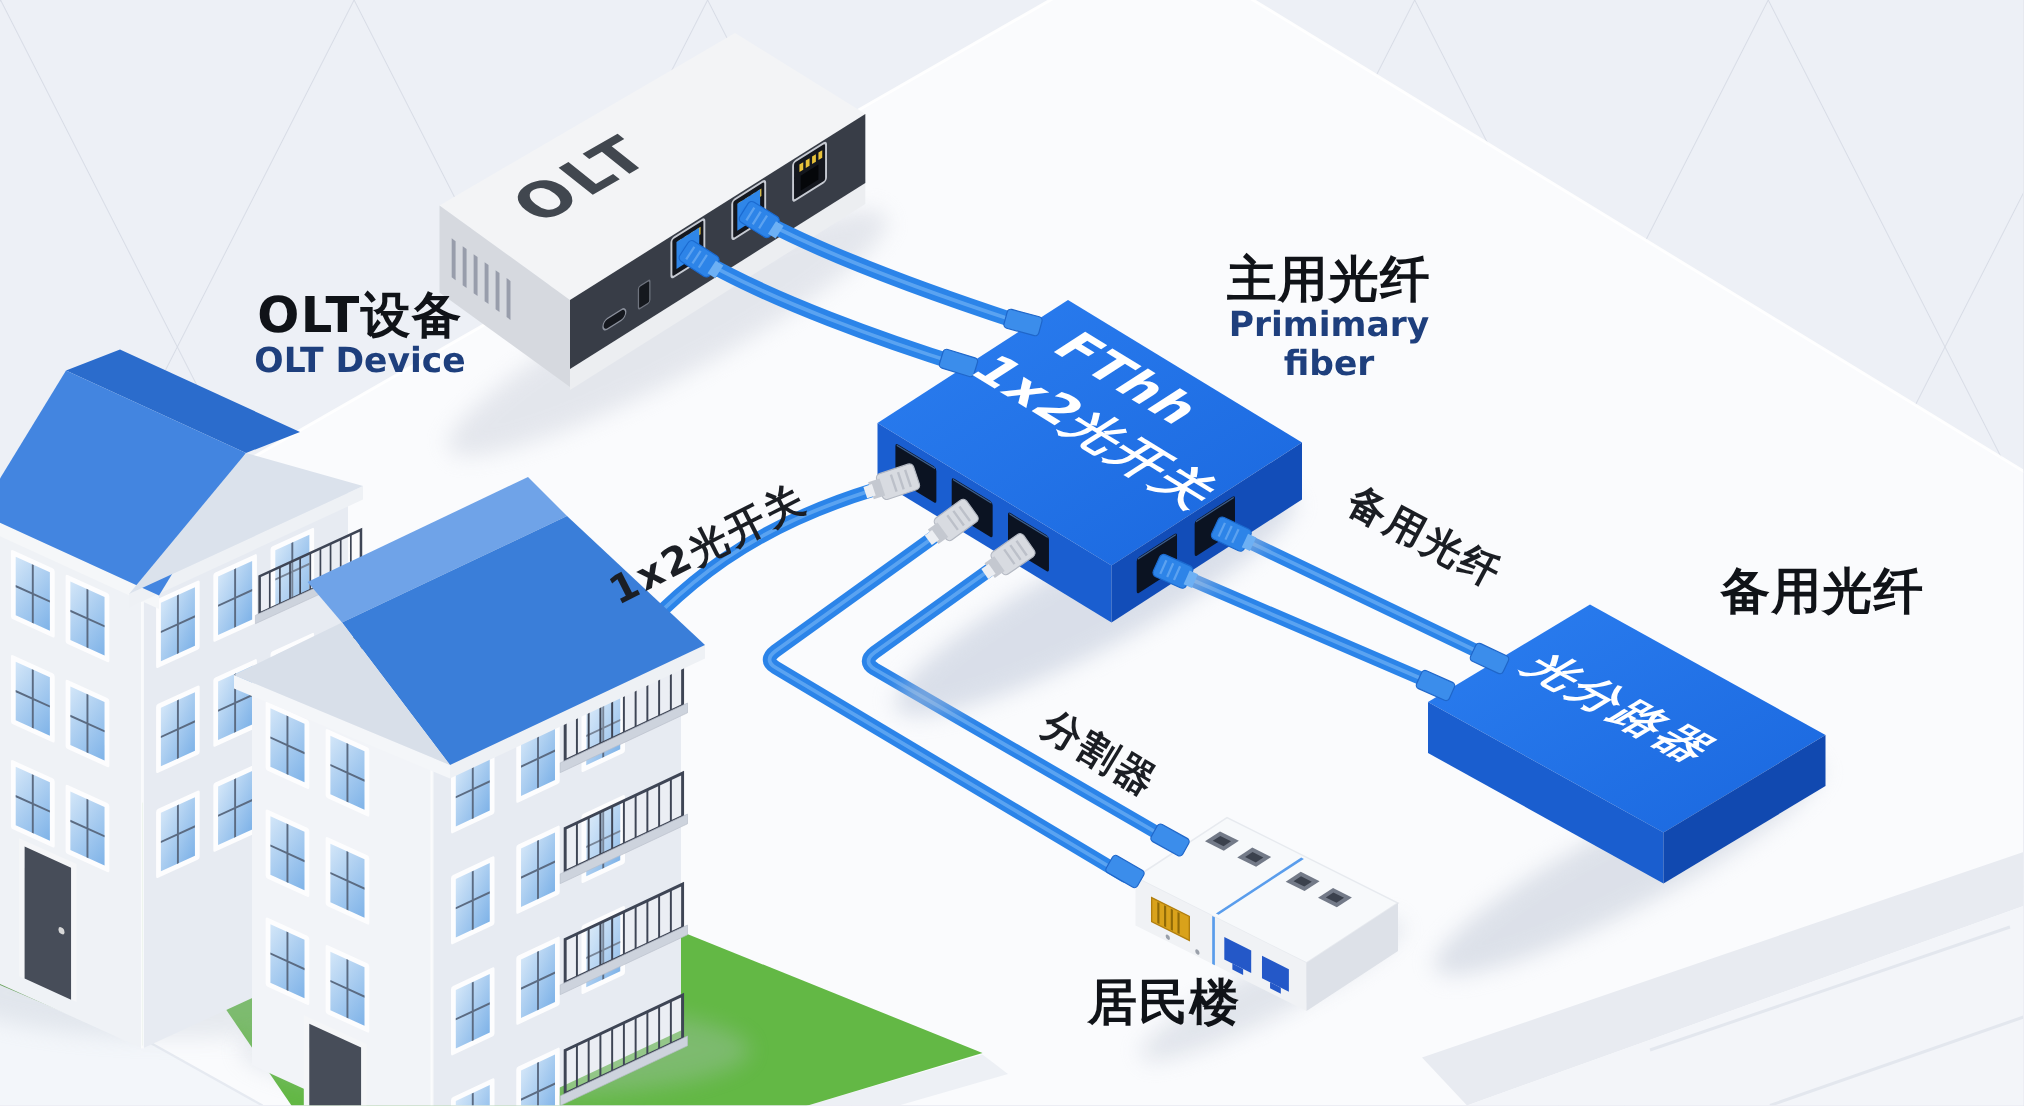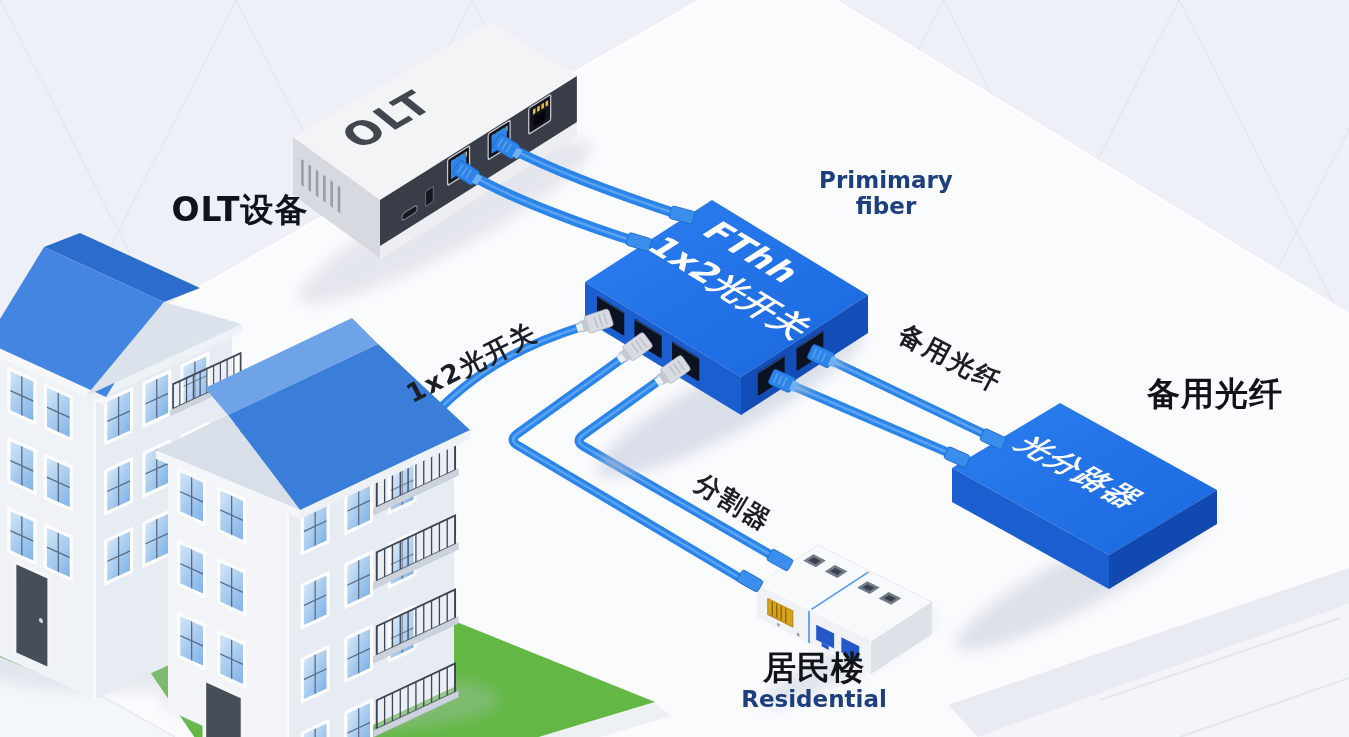--- a/index.html
+++ b/index.html
@@ -309,33 +309,34 @@
     <use href="#plugBlue" transform="translate(810,351) rotate(25)"></use>
     <use href="#nub" transform="translate(639,242) rotate(17)"></use>
     <use href="#nub" transform="translate(682,215) rotate(15)"></use>
     <text transform="matrix(0.85,0.52,-0.84,0.54,700,233)" font-size="34" font-weight="bold" fill="#ffffff" letter-spacing="1">FThh</text>
     <text transform="matrix(0.85,0.52,-0.84,0.54,645,248)" font-size="34" font-weight="bold" fill="#ffffff" letter-spacing="1">1x2光开关</text>
   </g>
 </svg>
 
 <div class="lbl" style="left:140px;top:192px;width:200px;">
   <div class="zh">OLT设备</div>
+  <div class="en">OLT Device</div>
 </div>
 
 <div class="lbl" style="left:786px;top:168px;width:200px;">
+  <div class="zh">主用光纤</div>
   <div class="en">Primimary fiber</div>
 </div>
 
 <div class="lbl" style="left:1105px;top:376px;width:220px;">
   <div class="zh">备用光纤</div>
 </div>
 
-<div class="lbl" style="left:714px;top:650px;width:200px;">
+<div class="lbl" style="left:676px;top:650px;width:200px;">
   <div class="zh">居民楼</div>
-  <div class="en">Residential</div>
 </div>
 
 <div class="rot" style="left:382px;top:346px;width:180px;transform:rotate(-27deg);">1x2光开关</div>
 
 <div class="rot" style="left:860px;top:341px;width:180px;transform:rotate(28deg);">备用光纤</div>
 
 <div class="rot" style="left:643px;top:485px;width:180px;transform:rotate(31deg);">分割器</div>
 </div>
 
 </body></html>

